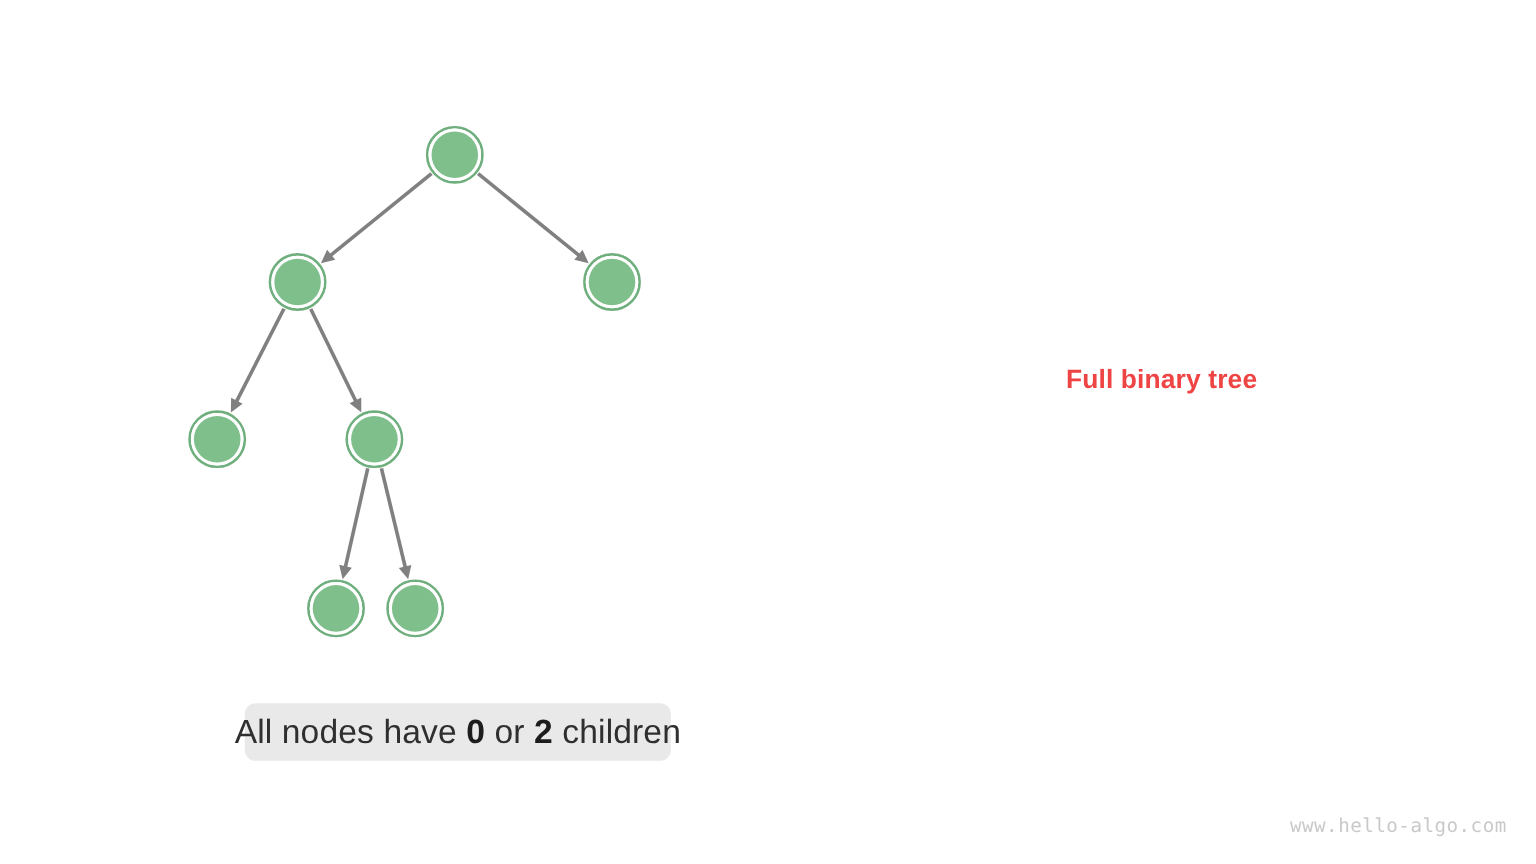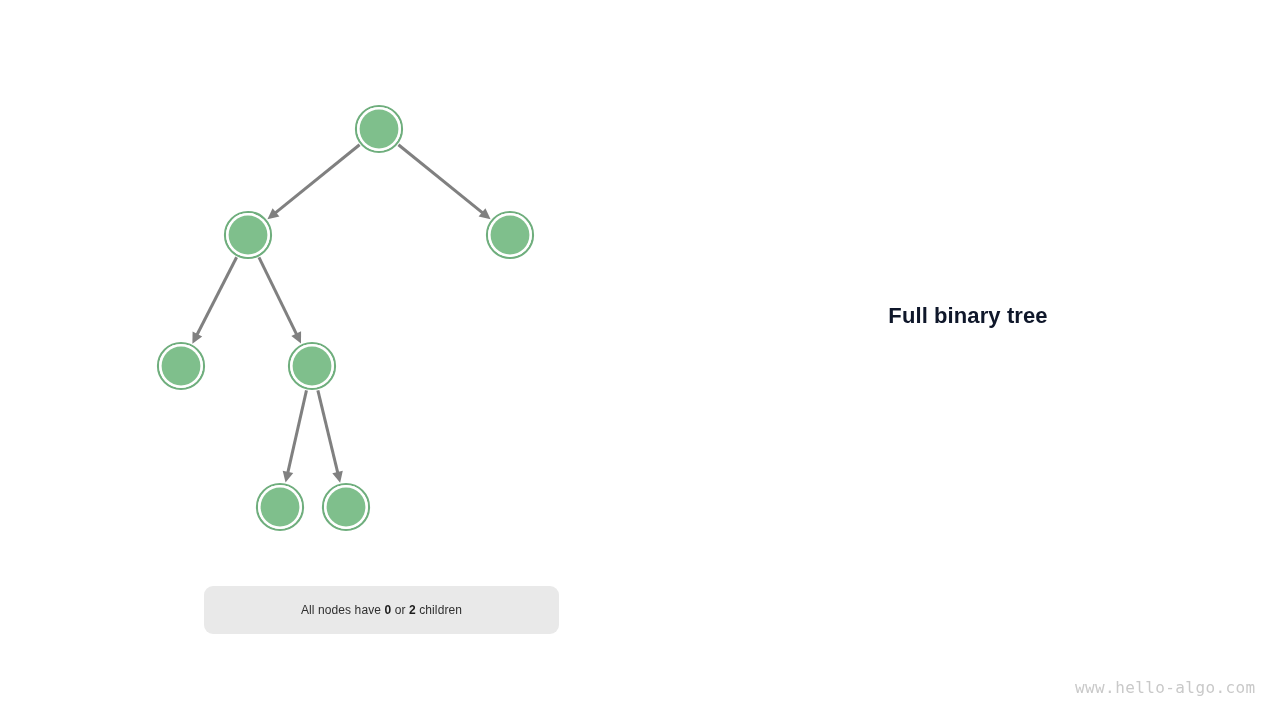--- a/index.html
+++ b/index.html
@@ -41,21 +41,21 @@
     position: absolute;
     background: #e9e9e9;
     border-radius: 9px;
     display: flex;
     align-items: center;
     justify-content: center;
     box-sizing: border-box;
   }
   .caption-text {
     font-family: "Liberation Sans", sans-serif;
-    font-size: 12px;
+    font-size: 28px;
     color: #2f2f2f;
     white-space: nowrap;
     letter-spacing: 0.1px;
   }
   .caption-text b {
     font-weight: bold;
     color: #1d1d1d;
   }
   .watermark {
     position: absolute;
@@ -118,21 +118,21 @@
           <circle cx="280" cy="507" r="19.4" fill="#7fbf8c"></circle>
         </g>
         <g>
           <circle cx="346" cy="507" r="23" fill="none" stroke="#6fae7d" stroke-width="2.2"></circle>
           <circle cx="346" cy="507" r="20.8" fill="none" stroke="#ffffff" stroke-width="2.2"></circle>
           <circle cx="346" cy="507" r="19.4" fill="#7fbf8c"></circle>
         </g>
       </g>
   </svg>
 
-  <div class="diagram-title" id="diagram-title" style="left: 968px; top: 316px; color: #0f172a;">Full binary tree</div>
+  <div class="diagram-title" id="diagram-title" style="left: 968px; top: 316px; color: #ef4444;">Full binary tree</div>
 
   <div class="caption-box" id="caption-box" style="left: 204px; top: 586px; width: 355px; height: 48px; background: rgb(233, 233, 233);">
     <span class="caption-text" id="caption-text" style="color: rgb(47, 47, 47);"><span>All nodes have </span><b>0</b><span> or </span><b>2</b><span> children</span></span>
   </div>
 
   <div class="watermark" id="watermark" style="left: 1075px; top: 678px; color: rgb(201, 201, 201);">www.hello-algo.com</div>
 
 </div>
 
 </body></html>

